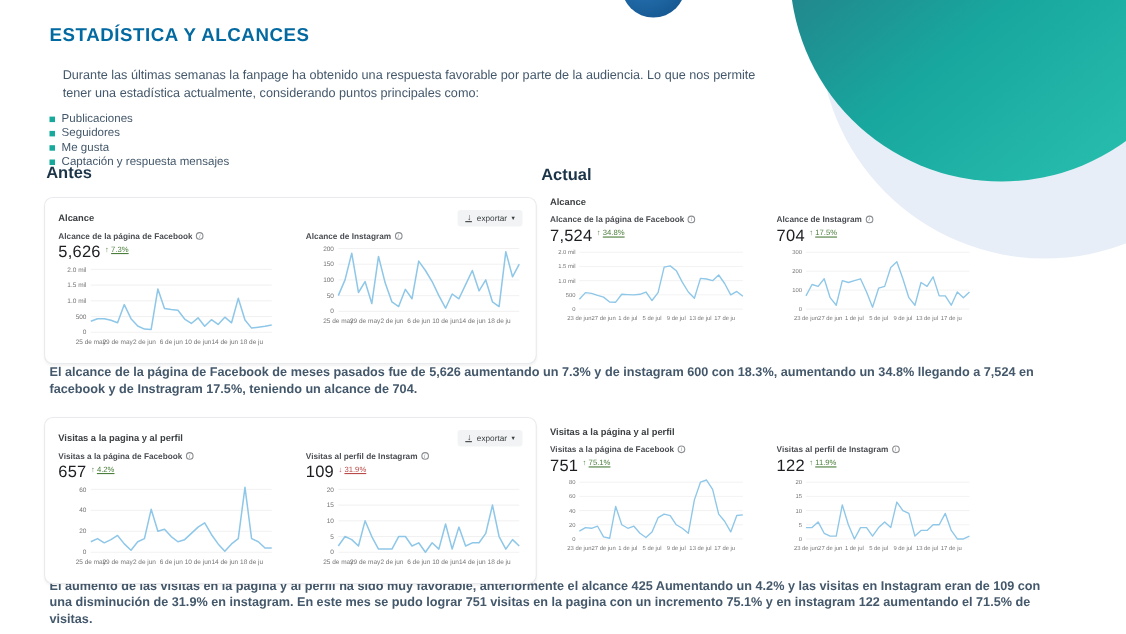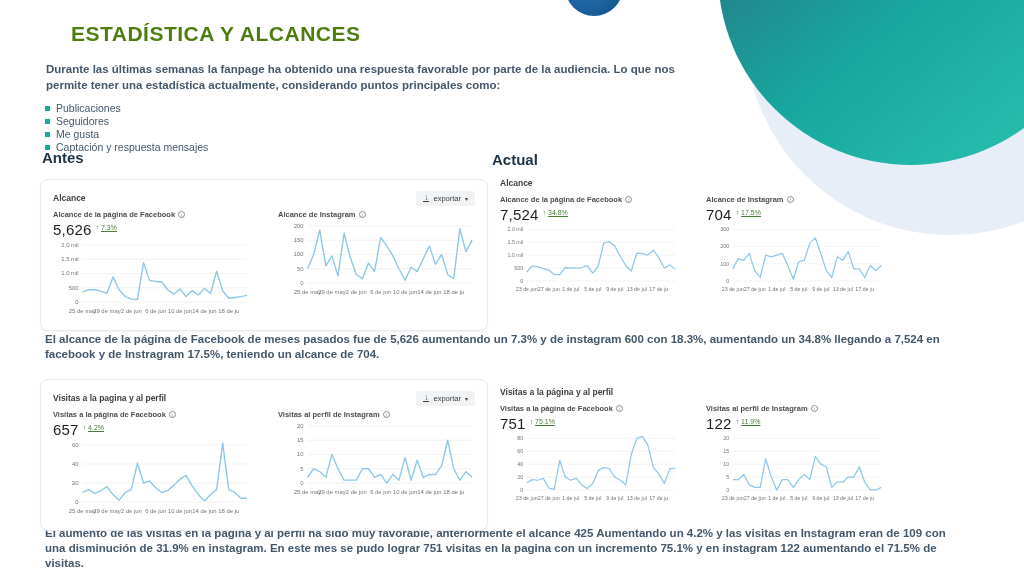--- a/index.html
+++ b/index.html
@@ -10,23 +10,23 @@
   }
   
   .decor { position:absolute; border-radius:50%; z-index:0; }
   #decor-pale  { left:745px; top:-175px; width:410px; height:410px; background:#e8eef7; }
   #decor-teal  { left:718px; top:-220px; width:385px; height:385px;
                  background:linear-gradient(140deg,#2e5f79 0%,#18a79e 55%,#2cc5b2 100%); }
   #decor-blue  { left:565px; top:-42px; width:58px; height:58px;
                  background:radial-gradient(circle at 35% 30%,#2b7fc0,#114e86); }
   
   .layer { position:absolute; z-index:2; }
-  #page-title { left:45px; top:22px; font-size:21px; font-weight:800; letter-spacing:.5px;
-                color:#4d7c0f;margin-left:26px; }
-  #intro { left:46px; top:62px; width:655px; font-size:11.5px; line-height:1.38; color:#44586b;font-weight:bold; }
+  #page-title { left:45px; top:22px; font-size:17px; font-weight:800; letter-spacing:.5px;
+                color:#0369a1; }
+  #intro { left:57px; top:62px; width:655px; font-size:11.5px; line-height:1.38; color:#44586b; }
   #bullet-list { left:45px; top:102px; list-style:none; }
   #bullet-list li { display:flex; align-items:center; gap:6px; font-size:10.5px;
                     line-height:13px; color:#44586b; }
   .bullet-square { width:5px; height:5px; background:#18a99d; display:inline-block; flex:none; }
   .col-heading { font-size:15px; font-weight:800; color:#1b3448; }
   #heading-before { left:42px;  top:149px; }
   #heading-actual { left:492px; top:151px; }
   .body-paragraph { left:45px; font-size:11.5px; line-height:1.32; color:#44586b;font-weight:bold; }
   #paragraph-reach  { top:332px; width:930px; }
   #paragraph-visits { top:526px; width:910px; }
@@ -288,20 +288,27 @@
             <text x="153.7037037037037" y="75" class="xtick">14 de jun</text>
             <text x="178.44444444444446" y="75" class="xtick">18 de ju</text>
           </svg>
   </div>
 
   <div class="metric">
     <div class="metric-label-row">
       <span class="metric-label">Visitas al perfil de Instagram</span>
       <span class="info-icon">i</span>
     </div>
+    <div class="metric-value-row">
+      <span class="metric-value">109</span>
+      <span class="metric-delta down">
+        <span class="arrow">↓</span>
+        <span class="pct">31.9%</span>
+      </span>
+    </div>
     <svg class="chart" xmlns="http://www.w3.org/2000/svg" viewBox="0 0 200 86">
             <line x1="30" x2="197" y1="64" y2="64" class="grid"></line>
             <text x="26" y="66" class="ytick">0</text>
             <line x1="30" x2="197" y1="49.5" y2="49.5" class="grid"></line>
             <text x="26" y="51.5" class="ytick">5</text>
             <line x1="30" x2="197" y1="35" y2="35" class="grid"></line>
             <text x="26" y="37" class="ytick">10</text>
             <line x1="30" x2="197" y1="20.5" y2="20.5" class="grid"></line>
             <text x="26" y="22.5" class="ytick">15</text>
             <line x1="30" x2="197" y1="6" y2="6" class="grid"></line>

